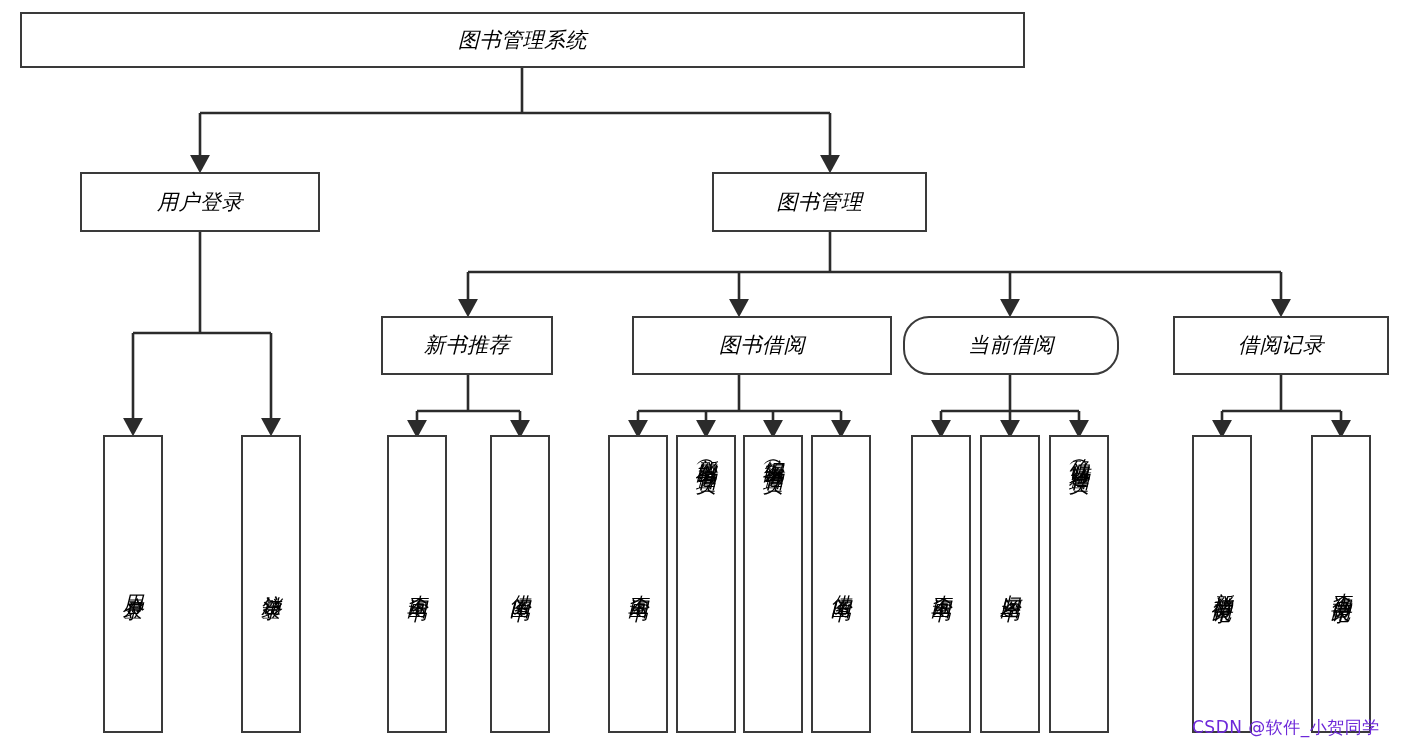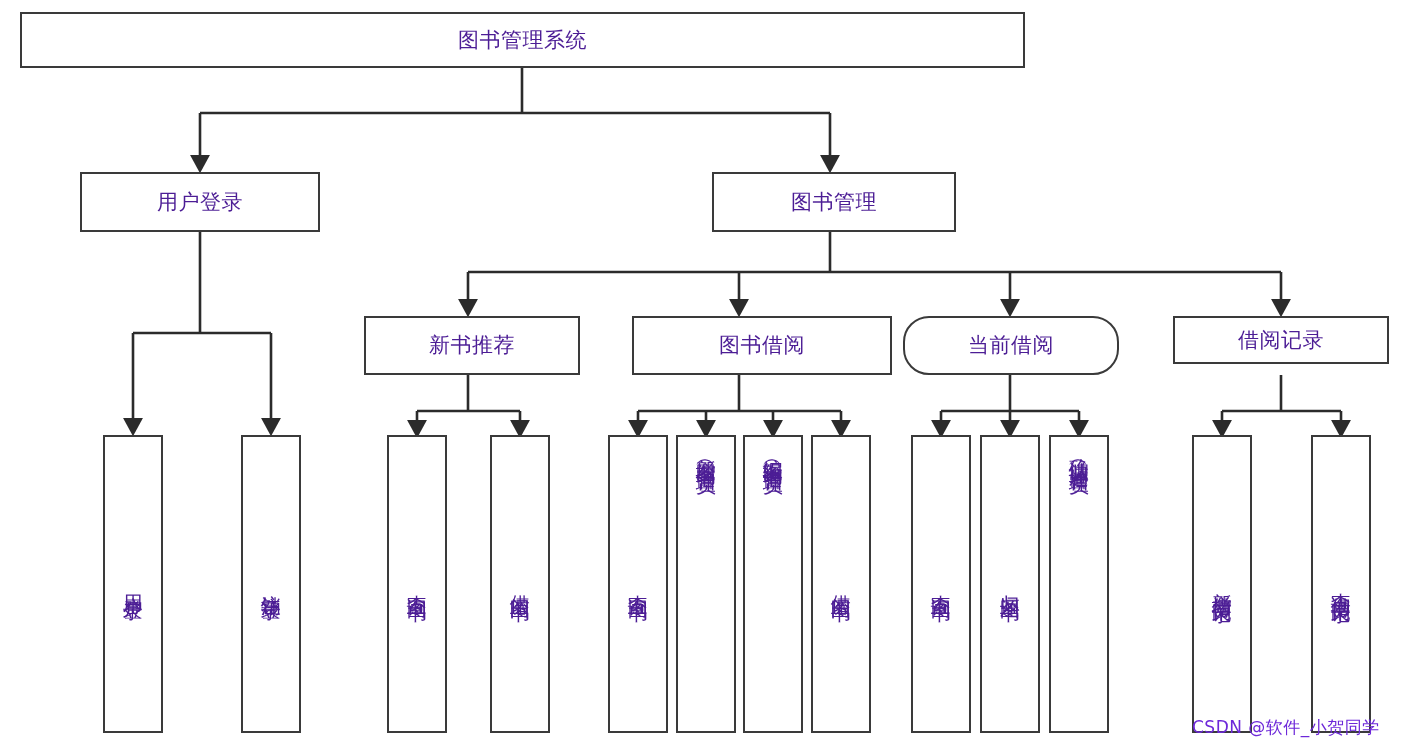--- a/index.html
+++ b/index.html
@@ -34,21 +34,22 @@
     display: flex;
     align-items: center;
     justify-content: center;
     color: #2b2b2b;
   }
   .node-label {
     font-size: 21px;
     line-height: 1.15;
     letter-spacing: 0.5px;
     white-space: nowrap;
-    color: #4c1d95;
+    color: #000000;
+    font-style: italic;
   }
   
   .node.leaf {
     align-items: flex-start;
     justify-content: center;
     padding-top: 6px;
   }
   .node.leaf.centered {
     align-items: center;
     padding-top: 0;
@@ -126,37 +127,37 @@
   </svg>
 
   <div class="node" style="left:20px; top:12px; width:1005px; height:56px;">
     <span class="node-label">图书管理系统</span>
   </div>
 
   <div class="node" style="left:80px; top:172px; width:240px; height:60px;">
     <span class="node-label">用户登录</span>
   </div>
 
-  <div class="node" style="left:712px; top:172px; width:244px; height:60px;">
+  <div class="node" style="left:712px; top:172px; width:215px; height:60px;">
     <span class="node-label">图书管理</span>
   </div>
 
-  <div class="node" style="left:364px; top:316px; width:216px; height:59px;">
+  <div class="node" style="left:381px; top:316px; width:172px; height:59px;">
     <span class="node-label">新书推荐</span>
   </div>
 
   <div class="node" style="left:632px; top:316px; width:260px; height:59px;">
     <span class="node-label">图书借阅</span>
   </div>
 
   <div class="node" style="left:903px; top:316px; width:216px; height:59px;border-radius:26px;">
     <span class="node-label">当前借阅</span>
   </div>
 
-  <div class="node" style="left:1173px; top:316px; width:216px; height:48px;">
+  <div class="node" style="left:1173px; top:316px; width:216px; height:59px;">
     <span class="node-label">借阅记录</span>
   </div>
 
   <div class="node leaf centered" style="left:103px; top:435px; width:60px; height:298px;">
     <span class="node-label">用户登录</span>
   </div>
 
   <div class="node leaf centered" style="left:241px; top:435px; width:60px; height:298px;">
     <span class="node-label">注销登录</span>
   </div>

